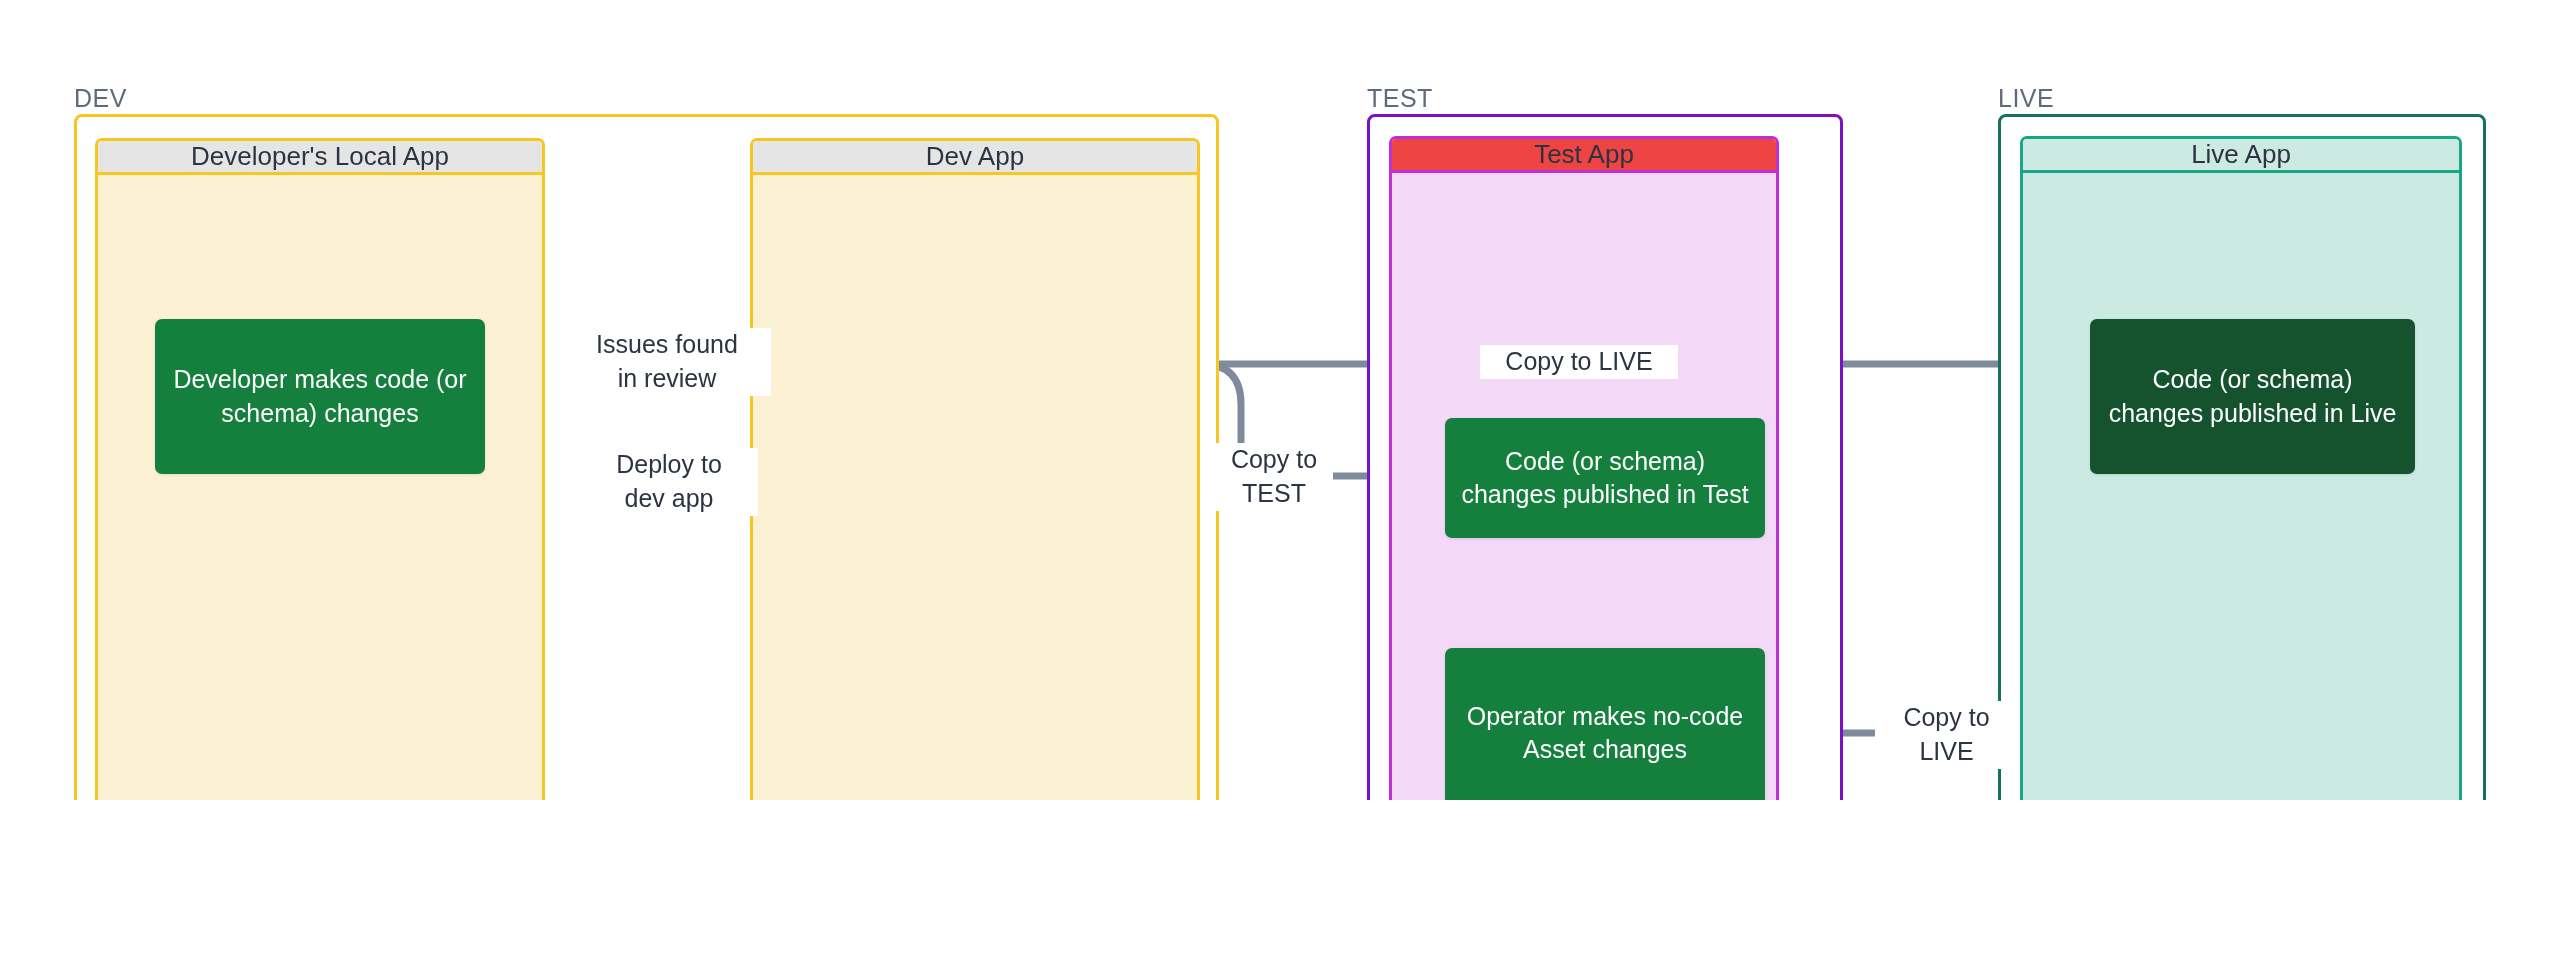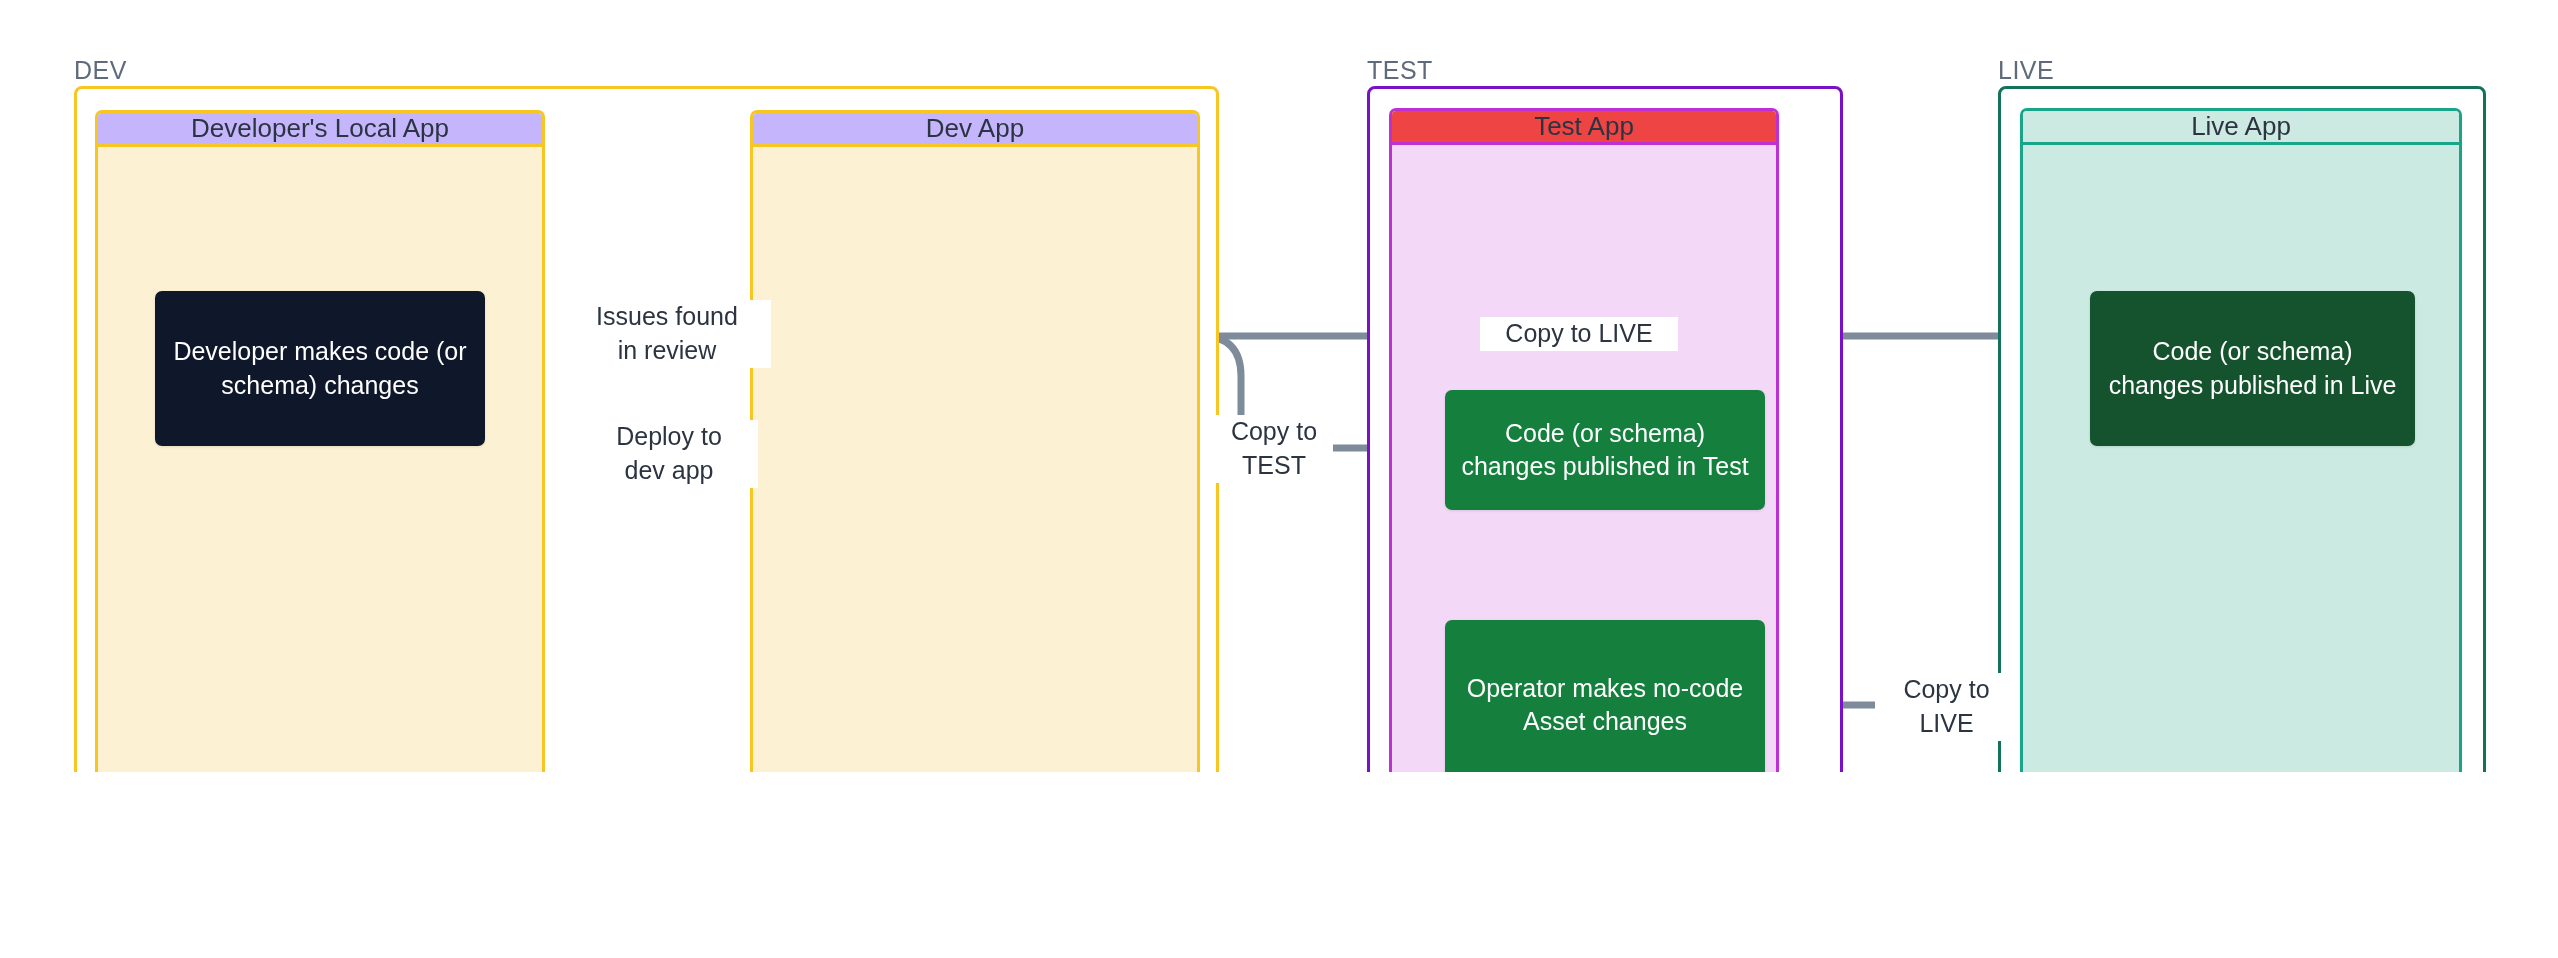--- a/index.html
+++ b/index.html
@@ -10,20 +10,21 @@
   body {
     font-family: "Liberation Sans", sans-serif;
     -webkit-font-smoothing: antialiased;
   }
   #canvas {
     position: relative;
     width: 2558px;
     height: 772px;
     background: #ffffff;
     overflow: hidden;
+    margin-top: 28px;
   }
 
   
   .env-label {
     position: absolute;
     font-size: 25px;
     letter-spacing: 0.5px;
     color: #5f6b7a;
     font-weight: 400;
     white-space: nowrap;
@@ -55,21 +56,21 @@
   }
   .app-body {
     box-sizing: border-box;
     position: relative;
     flex: 1 1 auto;
   }
 
   
   .dev-env { border: 3px solid #f7c623; }
   .dev-app { border: 3px solid #f7c623; }
-  .dev-app .app-header { background: #c4b5fd; border-bottom: 3px solid #f7c623; }
+  .dev-app .app-header { background: #e5e5e5; border-bottom: 3px solid #f7c623; }
   .dev-app .app-body { background: #fdf1d4; }
 
   
   .test-env { border: 3px solid #7a10c7; }
   .test-app { border: 3px solid #bf30d4; }
   .test-app .app-header { background: #ef4444; border-bottom: 3px solid #bf30d4; }
   .test-app .app-body { background: #f3d8f8; }
 
   
   .live-env { border: 3px solid #13715c; }
@@ -85,21 +86,21 @@
     display: flex;
     align-items: center;
     justify-content: center;
     text-align: center;
     color: #ffffff;
     font-size: 25px;
     line-height: 1.34;
     padding: 8px 14px;
     box-shadow: 0 1px 3px rgba(0,0,0,0.10);
   }
-  .node-orange { background: #0f172a; }
+  .node-orange { background: #15803d; }
   .node-purple { background: #15803d; }
   .node-green  { background: #14532d; }
 
   
   .edge-label {
     position: absolute;
     font-size: 25px;
     line-height: 1.35;
     color: #2b3440;
     text-align: center;

